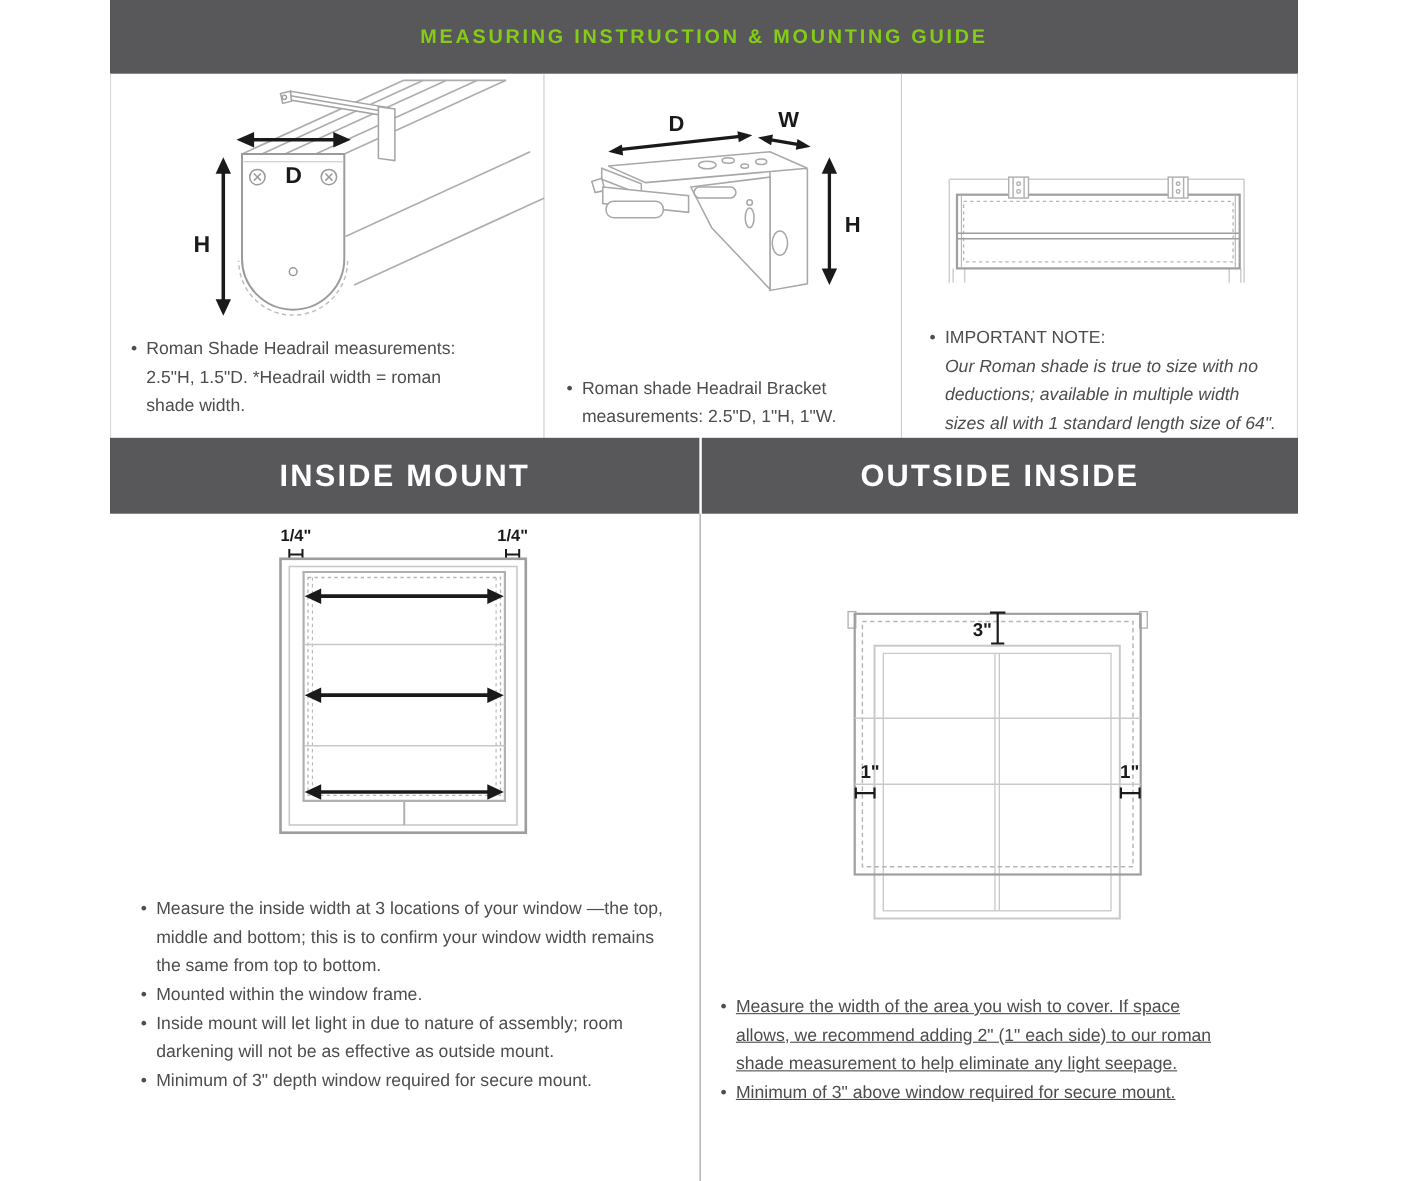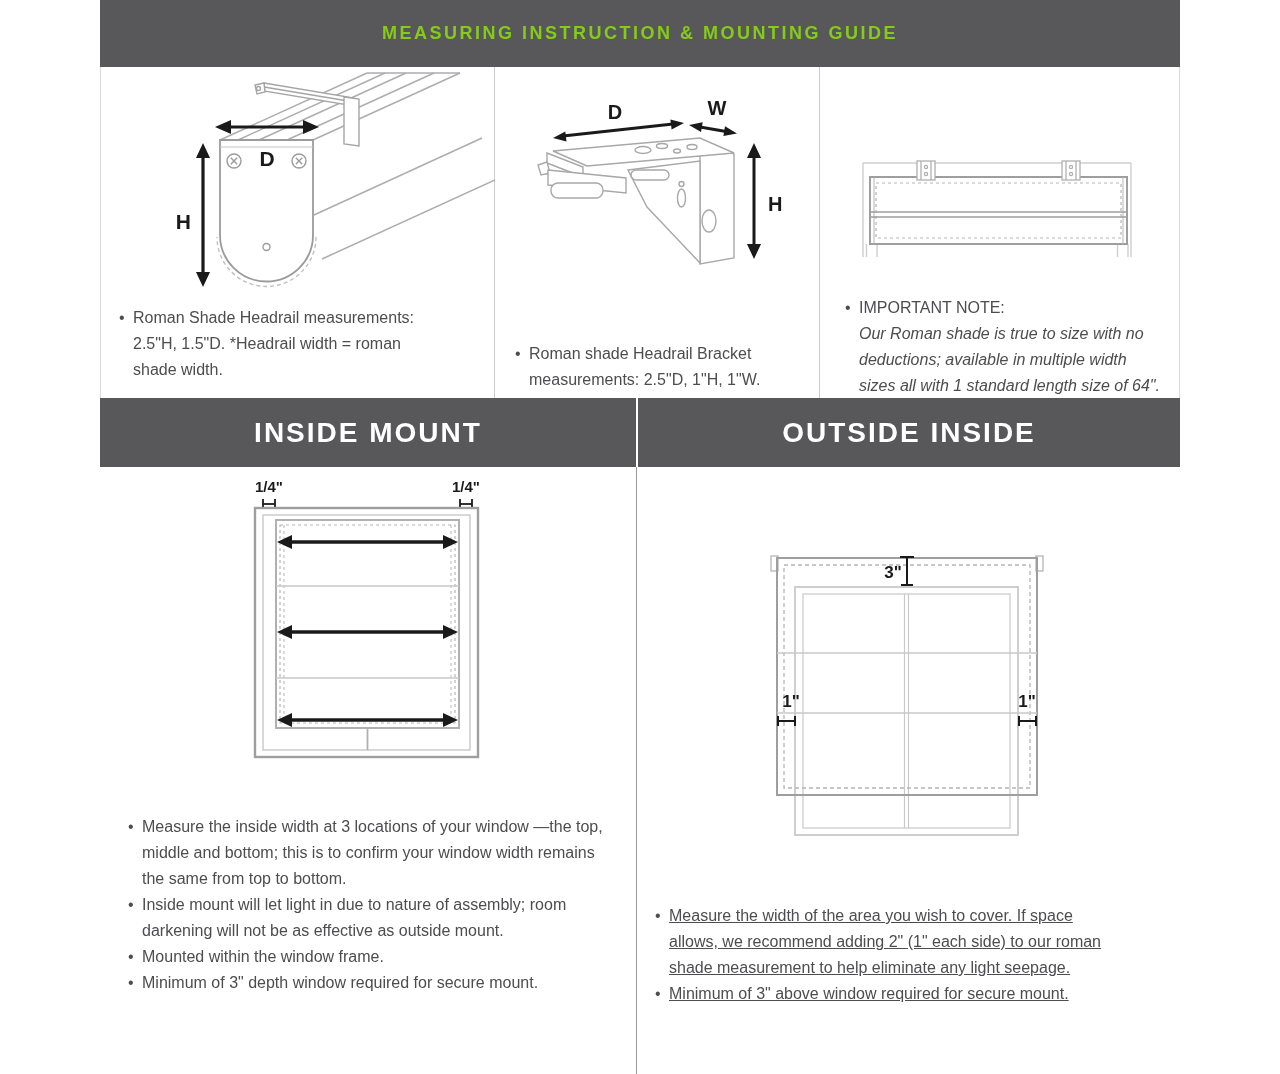--- a/index.html
+++ b/index.html
@@ -266,22 +266,22 @@
             <polygon class="arrow" points="358,165 343,158 343,172"></polygon>
           </g>
           <g>
             <line class="arrow-line" x1="189" y1="253" x2="346" y2="253" stroke-width="3.4"></line>
             <polygon class="arrow" points="177,253 192,246 192,260"></polygon>
             <polygon class="arrow" points="358,253 343,246 343,260"></polygon>
           </g>
         </svg>
         <div class="bullets inside-bullets">
           <div class="bullet-item">Measure the inside width at 3 locations of your window —the top, middle and bottom; this is to confirm your window width remains the same from top to bottom.</div>
+          <div class="bullet-item">Mounted within the window frame.</div>
           <div class="bullet-item">Inside mount will let light in due to nature of assembly; room darkening will not be as effective as outside mount.</div>
-          <div class="bullet-item">Mounted within the window frame.</div>
           <div class="bullet-item">Minimum of 3" depth window required for secure mount.</div>
         </div>
       </div>
 
       <div class="bottom-half bottom-right">
         <svg width="543" height="322" viewBox="0 0 543 322" style="left:0; top:73px;">
 
           <g fill="none" stroke="#c9c9c9">
             <rect x="158" y="47" width="223" height="248" stroke-width="1.8"></rect>
             <rect x="166" y="54" width="207" height="234" stroke-width="1.2"></rect>

